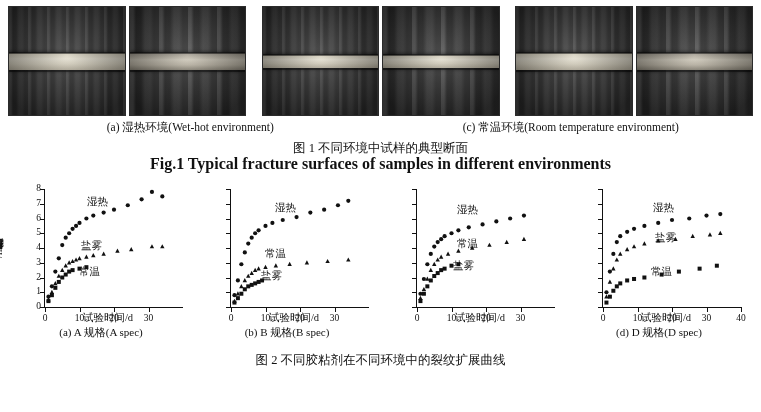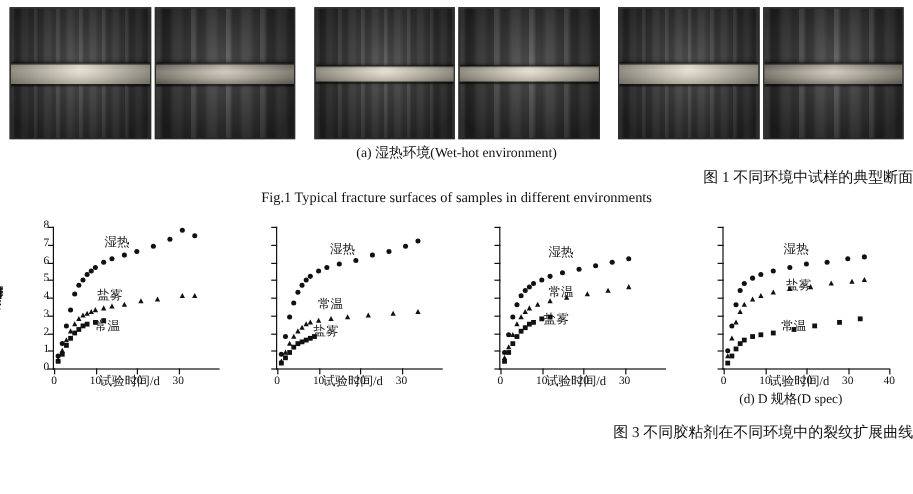--- a/index.html
+++ b/index.html
@@ -75,22 +75,22 @@
 
   .fig1-caps{
     position:absolute;top:120px;left:0;width:761px;height:16px;
     display:flex;
   }
   .fig1-caps > div{
     flex:1;text-align:center;font-size:11.5px;
   }
 
   .cap-block{width:761px;text-align:center;}
-  .cap-cn{font-size:12.5px;line-height:16px;text-align:right;}
-  .cap-en{font-size:12px;line-height:16px;}
+  .cap-cn{font-size:12.5px;line-height:16px;}
+  .cap-en{font-size:16px;line-height:16px;font-weight:bold;}
 
   
   .fig2-row{
     position:absolute;top:185px;left:8px;width:745px;height:150px;
     display:flex;
   }
   .chart-cell{
     width:186px;height:150px;position:relative;
   }
   .plot{
@@ -179,20 +179,21 @@
         <div class="band dark"></div>
         <div class="darkline" style="top:45px;"></div>
         <div class="darkline" style="top:63px;"></div>
         <div class="vig"></div>
       </div>
     </div>
   </div>
 
   <div class="fig1-caps">
     <div>(a) 湿热环境(Wet-hot environment)</div>
+    <div>(c) 常温环境(Room temperature environment)</div>
   </div>
 
   <div class="fig1-cap cap-block">
     <div class="cap-cn">图 1  不同环境中试样的典型断面</div>
     <div class="cap-en">Fig.1  Typical fracture surfaces of samples in different environments</div>
   </div>
 
   <div class="fig2-row">
 
   <div class="chart-cell">
@@ -275,20 +276,21 @@
               <rect x="32.5" y="77.65" width="4" height="4" fill="#111"></rect>
               <rect x="39.4" y="76.175" width="4" height="4" fill="#111"></rect>
             </g>
           </svg>
           <div class="series-label" style="left: 42px; top: 6px;">湿热</div>
           <div class="series-label" style="left: 36px; top: 50px;">盐雾</div>
           <div class="series-label" style="left: 34px; top: 76px;">常温</div>
         </div>
         <div class="axis-title-y">裂纹扩展长度/mm</div>
         <div class="axis-title-x">试验时间/d</div>
+        <div class="subcap">(a) A 规格(A spec)</div>
       </div>
       <div class="chart-cell">
         <div class="plot">
           <div class="tick-y" style="top: 118px;"></div>
           <div class="tick-y" style="top: 103.25px;"></div>
           <div class="tick-y" style="top: 88.5px;"></div>
           <div class="tick-y" style="top: 73.75px;"></div>
           <div class="tick-y" style="top: 59px;"></div>
           <div class="tick-y" style="top: 44.25px;"></div>
           <div class="tick-y" style="top: 29.5px;"></div>
@@ -347,20 +349,21 @@
               <rect x="22.15" y="92.4" width="4" height="4" fill="#111"></rect>
               <rect x="25.6" y="90.925" width="4" height="4" fill="#111"></rect>
               <rect x="29.05" y="89.45" width="4" height="4" fill="#111"></rect>
             </g>
           </svg>
           <div class="series-label" style="left: 44px; top: 12px;">湿热</div>
           <div class="series-label" style="left: 34px; top: 58px;">常温</div>
           <div class="series-label" style="left: 30px; top: 80px;">盐雾</div>
         </div>
         <div class="axis-title-x">试验时间/d</div>
+        <div class="subcap">(b) B 规格(B spec)</div>
       </div>
       <div class="chart-cell">
         <div class="plot">
           <div class="tick-y" style="top: 118px;"></div>
           <div class="tick-y" style="top: 103.25px;"></div>
           <div class="tick-y" style="top: 88.5px;"></div>
           <div class="tick-y" style="top: 73.75px;"></div>
           <div class="tick-y" style="top: 59px;"></div>
           <div class="tick-y" style="top: 44.25px;"></div>
           <div class="tick-y" style="top: 29.5px;"></div>
@@ -496,16 +499,16 @@
           <div class="series-label" style="left: 50px; top: 12px;">湿热</div>
           <div class="series-label" style="left: 52px; top: 42px;">盐雾</div>
           <div class="series-label" style="left: 48px; top: 76px;">常温</div>
         </div>
         <div class="axis-title-x">试验时间/d</div>
         <div class="subcap">(d) D 规格(D spec)</div>
       </div>
     </div>
 
   <div class="fig2-cap cap-block">
-    <div class="cap-cn">图 3  不同胶粘剂在不同环境中的裂纹扩展曲线</div>
+    <div class="cap-cn">图 2  不同胶粘剂在不同环境中的裂纹扩展曲线</div>
   </div>
 
 </div>
 
 </body></html>

